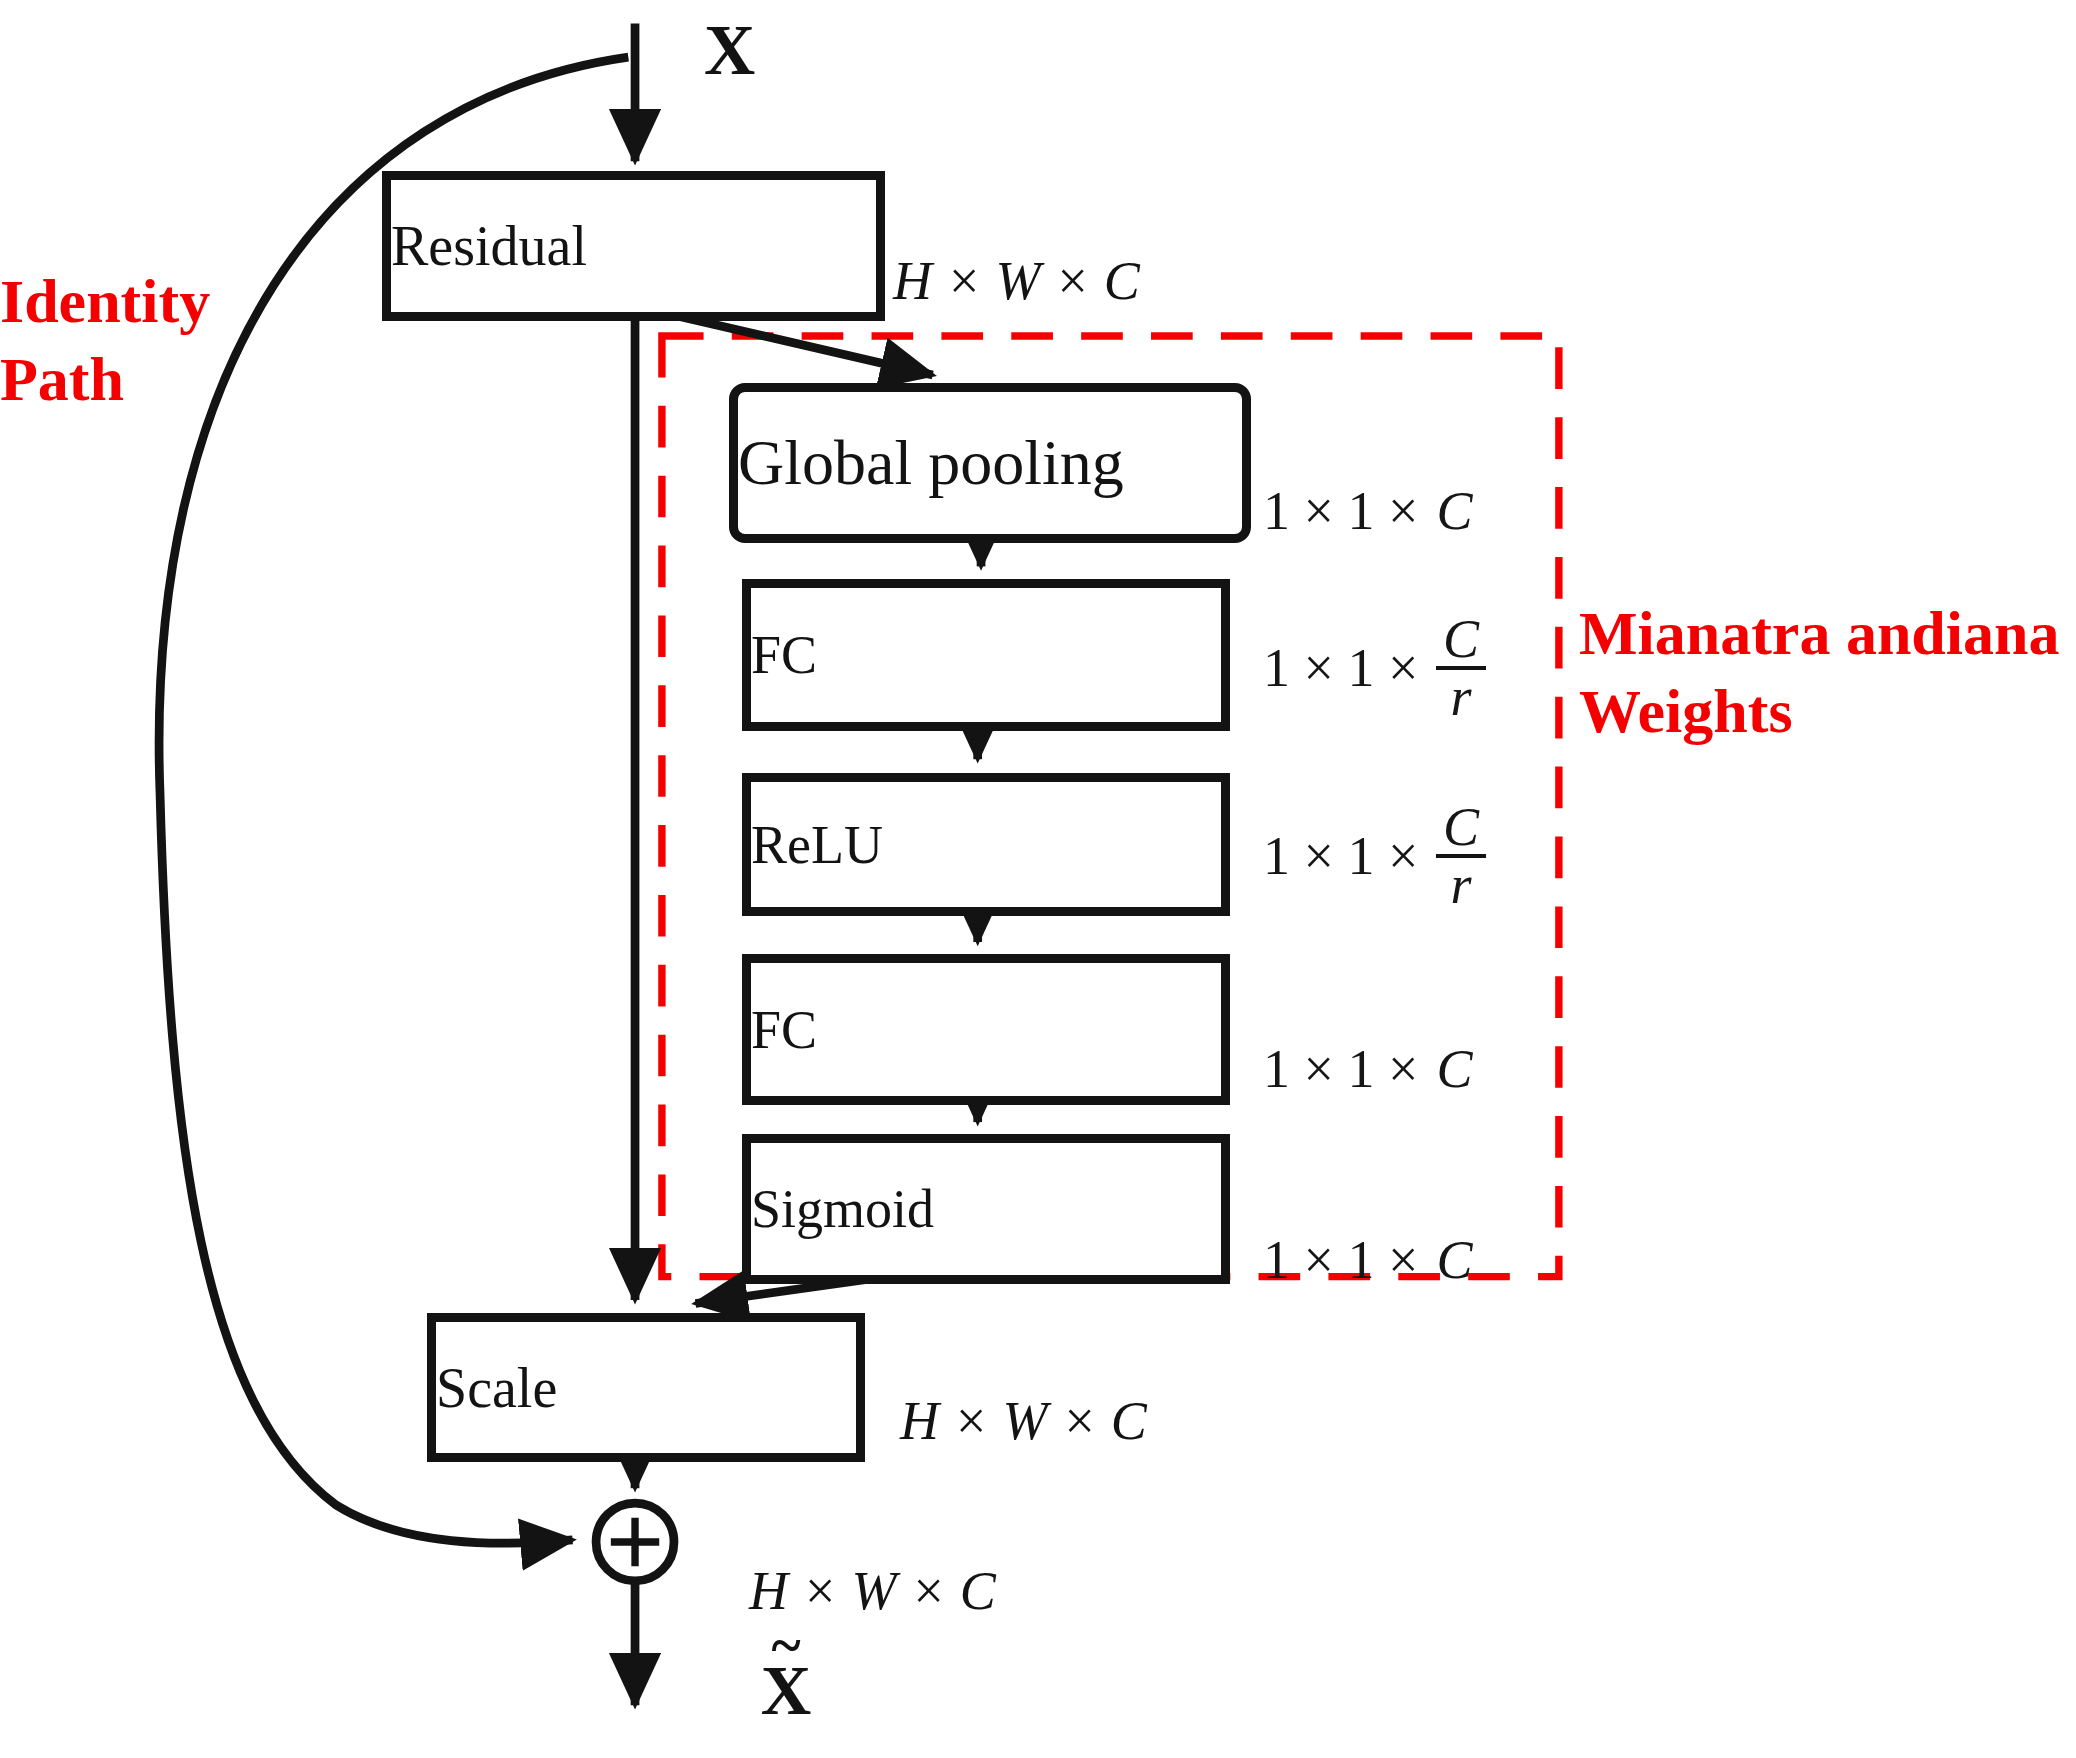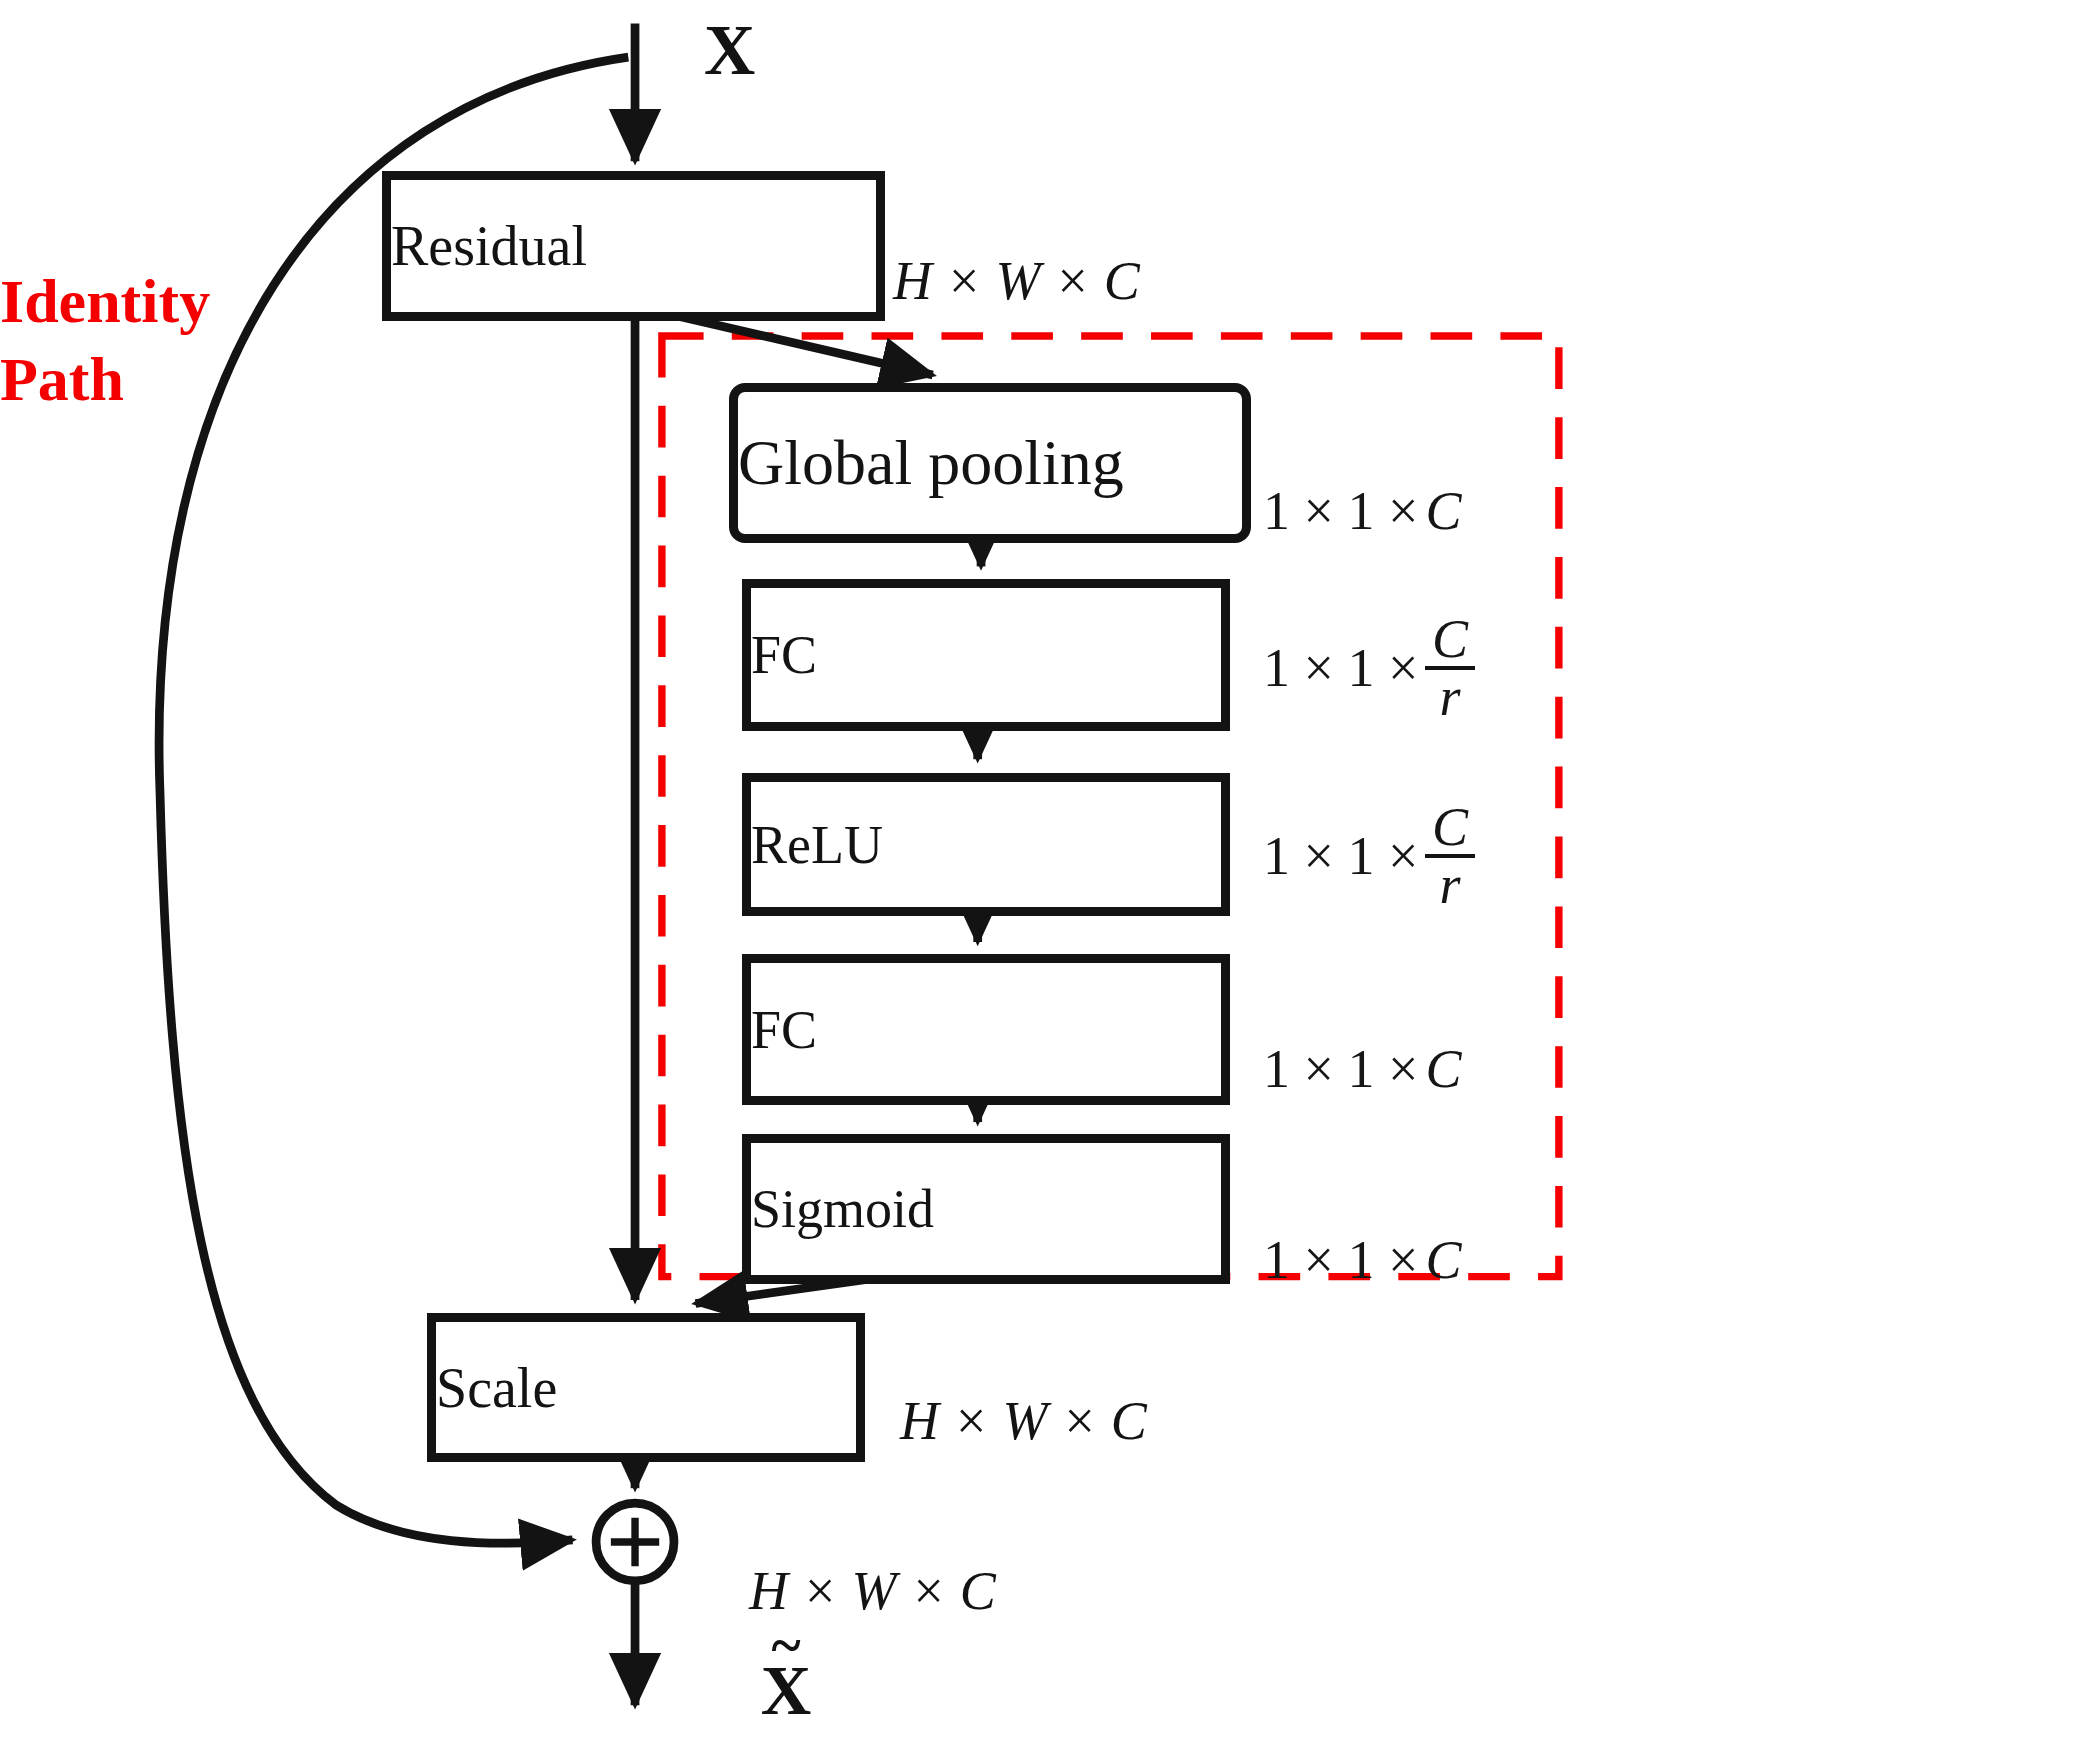--- a/index.html
+++ b/index.html
@@ -21,21 +21,21 @@
     border:9.4px solid #131313;
     background:#ffffff;
     display:flex;align-items:center;justify-content:flex-start;
     font-size:54px;line-height:1;white-space:nowrap;
   }
   .lbl{position:absolute;white-space:nowrap;line-height:1;}
   .math{font-style:italic;font-size:54px;}
   .dim{
     position:absolute;left:1263px;
     font-size:54px;color:#161616;
-    display:flex;align-items:center;gap:7px;white-space:nowrap;
+    display:flex;align-items:center;gap:18px;white-space:nowrap;
   }
   .dim .pre{font-style:normal;}
   .dim i{font-style:italic;}
   .frac{display:inline-flex;flex-direction:column;align-items:center;}
   .frac .num{border-bottom:4.7px solid #131313;padding:0 6.7px 2.7px;line-height:0.9;font-style:italic;}
   .frac .den{padding-top:2.7px;line-height:0.9;font-style:italic;}
   .red{color:#f40000;font-weight:bold;font-size:62px;line-height:1.25;}
   .center{}
   .bigx{font-weight:bold;font-size:71px;}
   .xout{
@@ -154,15 +154,19 @@
   <div class="lbl math" style="left:900px;top:1394px;">H × W × C</div>
 
   <div class="lbl math" style="left:749px;top:1564px;">H × W × C</div>
 
   <div class="lbl red center" style="left:0px;top:263px;width:215px;white-space:normal;">
     <div>Identity</div>
     <div>Path</div>
   </div>
 
 
+  <div class="lbl red" style="left:1579px;top:595px;white-space:normal;width:484px;">
+    <div>Mianatra andiana</div>
+    <div>Weights</div>
+  </div>
 
 </div>
 
 
 </body></html>

